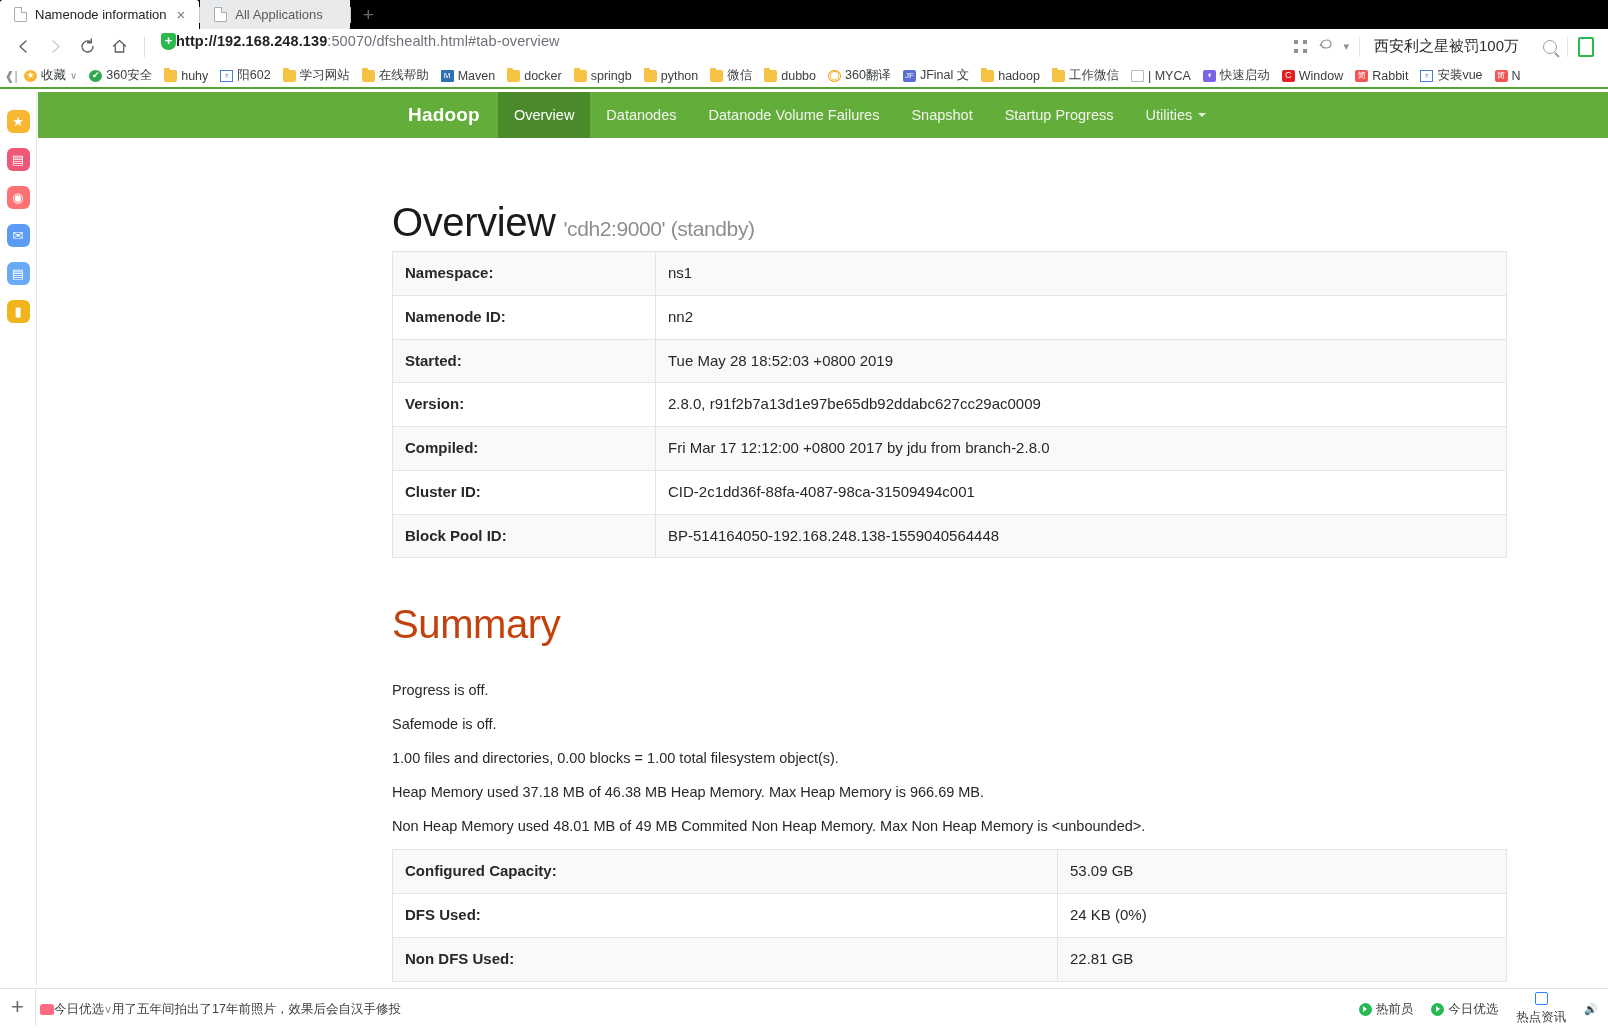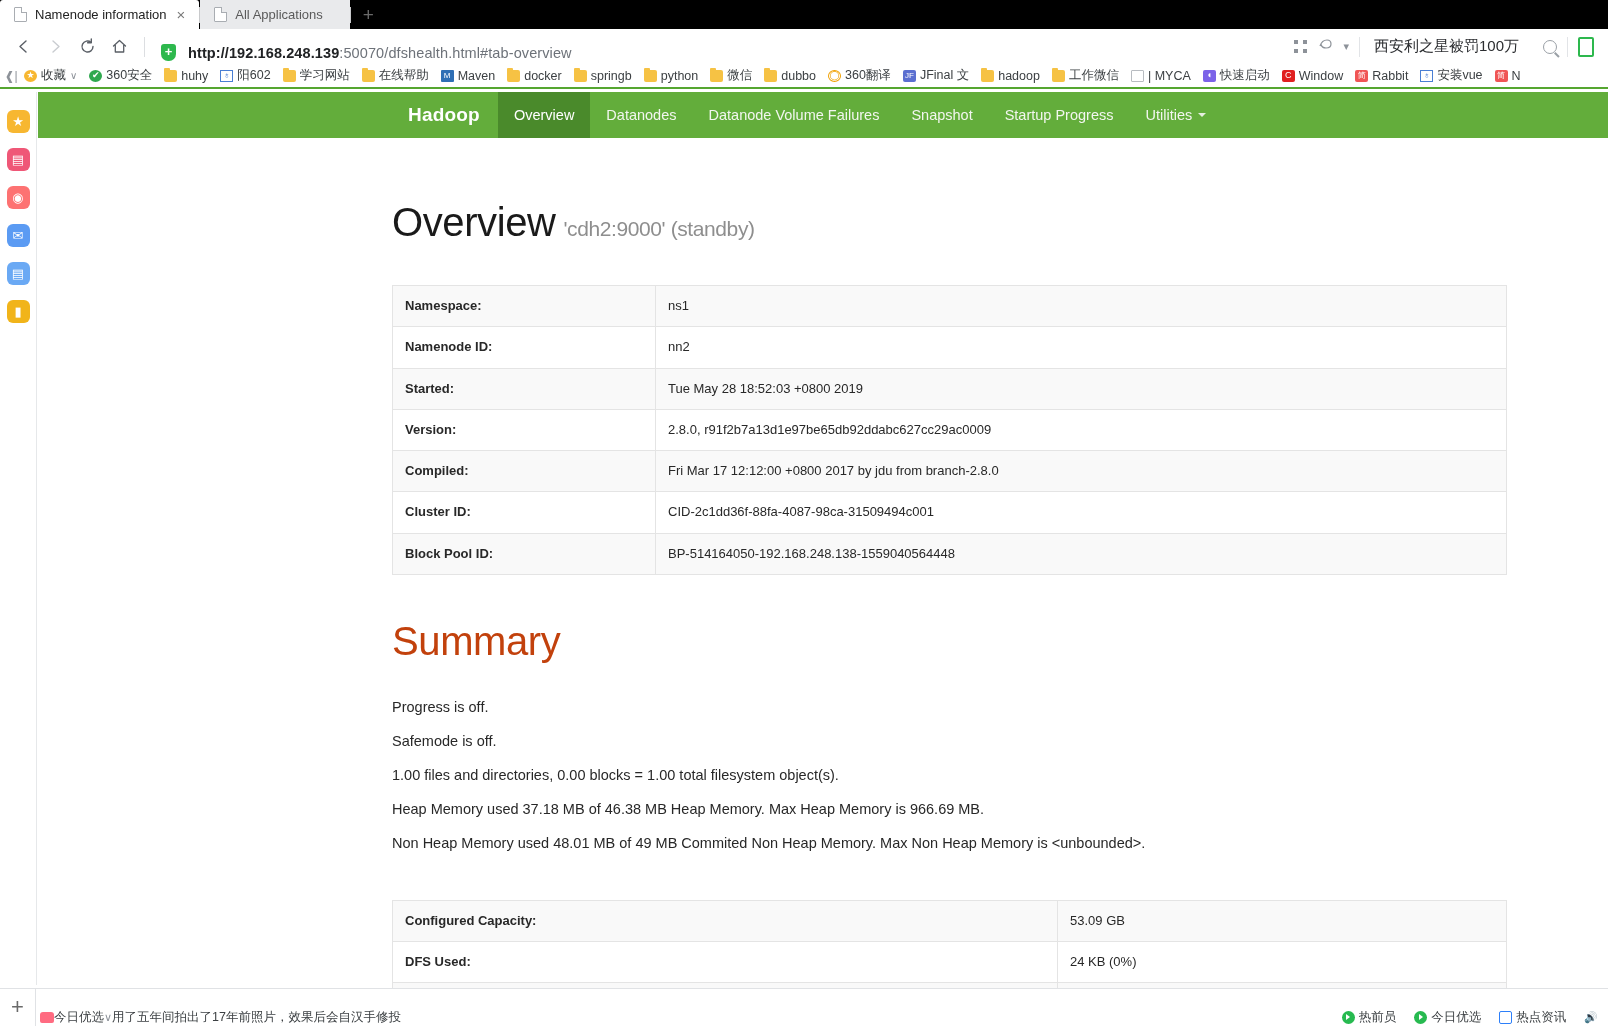--- a/index.html
+++ b/index.html
@@ -80,22 +80,22 @@
     display:flex;align-items:center;justify-content:center;
     color: #5a5f66;
   }
   .nav-btn.disabled { color: #c9ccd0; }
   .nav-div { width:1px;height:20px;background:#dcdee1;margin:0 8px; }
 
   .urlbar {
     flex: 1;
     height: 28px;
     display: flex;
-    align-items: flex-end;
-    gap: 12px;
+    align-items: flex-start;
+    gap: 0;
     padding-left: 6px;
     font-size: 14.5px;
   }
   .shield {
     width: 15px; height: 17px;
     background: #2db84d;
     position: relative;
     border-radius: 3px 3px 7px 7px;
     flex:none;
   }
@@ -236,22 +236,22 @@
 
   h1.summary {
     font-size: 40px; font-weight:400; color:#c2410c;
     margin: 44px 0 0 0; padding-bottom: 12px;
     letter-spacing: -0.4px;
   }
 
   table.dfstable {
     width: 1115px;
     border-collapse: collapse;
-    font-size: 13px;
-    margin-top: 40px;
+    font-size: 15px;
+    margin-top: 6px;
     table-layout: fixed;
     border-radius: 32px;
   }
   table.dfstable td {
     border: 1px solid #e4e4e4;
     padding: 12px 12px;
     color: #282828;
     line-height: 1.25;
   }
   table.dfstable tr td:first-child { font-weight: 700; }
@@ -578,21 +578,21 @@
       <span>用了五年间拍出了17年前照片，效果后会自汉手修投</span>
       <span class="news-right" id="statusright">
           <span style="display: flex; align-items: center; gap: 4px;">
             <span class="gdot"></span>
             <span>热前员</span>
           </span>
           <span style="display: flex; align-items: center; gap: 4px;">
             <span class="gdot"></span>
             <span>今日优选</span>
           </span>
-          <span style="display: flex; align-items: center; gap: 4px;">
+          <span style="display: flex; align-items: center; gap: 4px; flex-direction: column;">
             <span class="bluebox"></span>
             <span>热点资讯</span>
           </span>
           <span style="display: flex; align-items: center; gap: 4px;">
             <span style="font-size: 11px;">🔊</span>
             <span></span>
           </span>
         </span>
     </div>
   </div>

